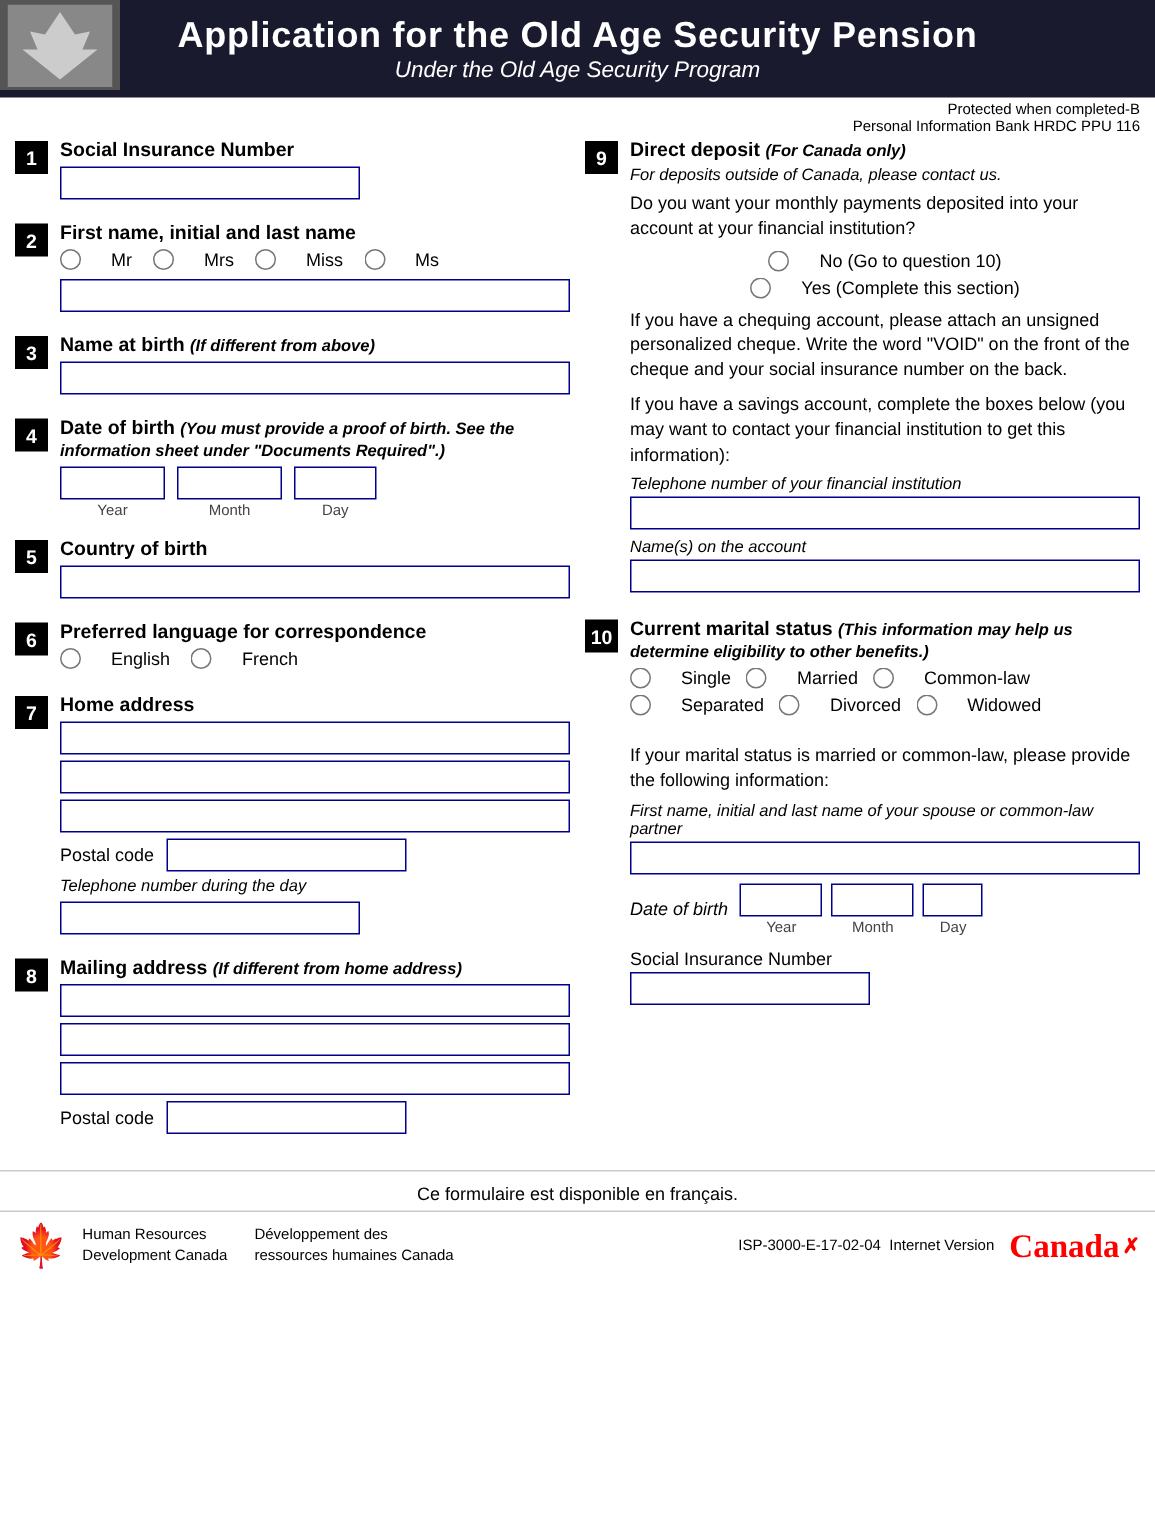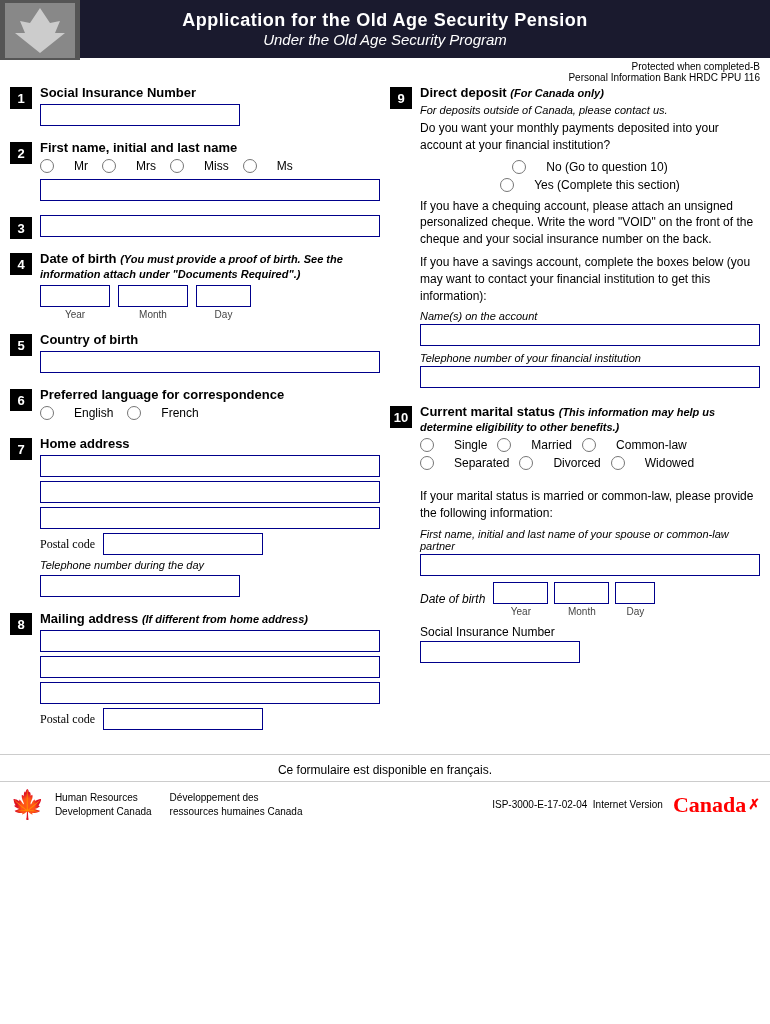--- a/index.html
+++ b/index.html
@@ -29,21 +29,21 @@
       display: flex;
       align-items: center;
       justify-content: center;
       overflow: hidden;
     }
     .header-logo svg {
       width: 70px;
       height: 55px;
     }
     .header h1 {
-      font-size: 18px;
+      font-size: 24px;
       font-weight: bold;
       letter-spacing: 0.5px;
     }
     .header h2 {
       font-size: 15px;
       font-style: italic;
       font-weight: normal;
     }
 
     
@@ -168,21 +168,20 @@
     .postal-row {
       display: flex;
       align-items: center;
       gap: 8px;
       margin-bottom: 4px;
     }
 
     .postal-label {
       font-size: 12px;
       white-space: nowrap;
-      font-family: Liberation Serif, serif;
     }
 
     .info-text {
       font-size: 12px;
       margin-bottom: 6px;
       line-height: 1.4;
     }
 
     .bank-fields {
       display: flex;
@@ -305,29 +304,32 @@
             <span>Ms</span>
           </label>
         </div>
         <input type="text" class="form-input" style="">
       </div>
     </div>
 
     <div class="section-row">
       <div class="section-num">3</div>
       <div class="section-content">
+        <div class="section-label">
+          <span>Name at birth</span> <span class="section-sublabel" style="display:inline;">(If different from above)</span>
+        </div>
         <input type="text" class="form-input" style="">
       </div>
     </div>
 
     <div class="section-row">
       <div class="section-num">4</div>
       <div class="section-content">
         <div class="section-label">
-          <span>Date of birth</span> <span class="section-sublabel" style="display:inline;">(You must provide a proof of birth. See the information attach under "Documents Required".)</span>
+          <span>Date of birth</span> <span class="section-sublabel" style="display:inline;">(You must provide a proof of birth. See the information sheet under "Documents Required".)</span>
         </div>
         <div class="date-fields">
           <div class="date-field-group">
             <input type="text" style="width: 70px; border: 1.5px solid rgb(0, 0, 139); height: 22px; padding: 2px 4px; font-size: 12px;">
             <span class="date-label">Year</span>
           </div>
           <div class="date-field-group">
             <input type="text" style="width: 70px; border: 1.5px solid rgb(0, 0, 139); height: 22px; padding: 2px 4px; font-size: 12px;">
             <span class="date-label">Month</span>
           </div>
@@ -414,25 +416,25 @@
             <span>No   (Go to question 10)</span>
           </label>
           <label class="radio-item">
             <input type="radio" name="direct_deposit" style="">
             <span>Yes (Complete this section)</span>
           </label>
         </div>
         <div class="info-text" style="margin-top:6px;">If you have a chequing account, please attach an unsigned personalized cheque. Write the word "VOID" on the front of the cheque and your social insurance number on the back.</div>
         <div class="info-text">If you have a savings account, complete the boxes below (you may want to contact your financial institution to get this information):</div>
         <div class="bank-field-group" style="margin-bottom:6px;">
+          <span class="bank-field-label">Telephone number of your financial institution</span>
+          <input type="text" style="width: 100%; border: 1.5px solid rgb(0, 0, 139); height: 22px; padding: 2px 4px;">
+        </div>
+        <div class="bank-field-group" style="margin-bottom:6px;">
           <span class="bank-field-label">Name(s) on the account</span>
-          <input type="text" style="width: 100%; border: 1.5px solid rgb(0, 0, 139); height: 22px; padding: 2px 4px;">
-        </div>
-        <div class="bank-field-group" style="margin-bottom:6px;">
-          <span class="bank-field-label">Telephone number of your financial institution</span>
           <input type="text" style="width: 100%; border: 1.5px solid rgb(0, 0, 139); height: 22px; padding: 2px 4px;">
         </div>
       </div>
     </div>
 
     <div class="section-row">
       <div class="section-num">10</div>
       <div class="section-content">
         <div class="section-label">
           <span>Current marital status</span> <span class="section-sublabel" style="display:inline;">(This information may help us determine eligibility to other benefits.)</span>

